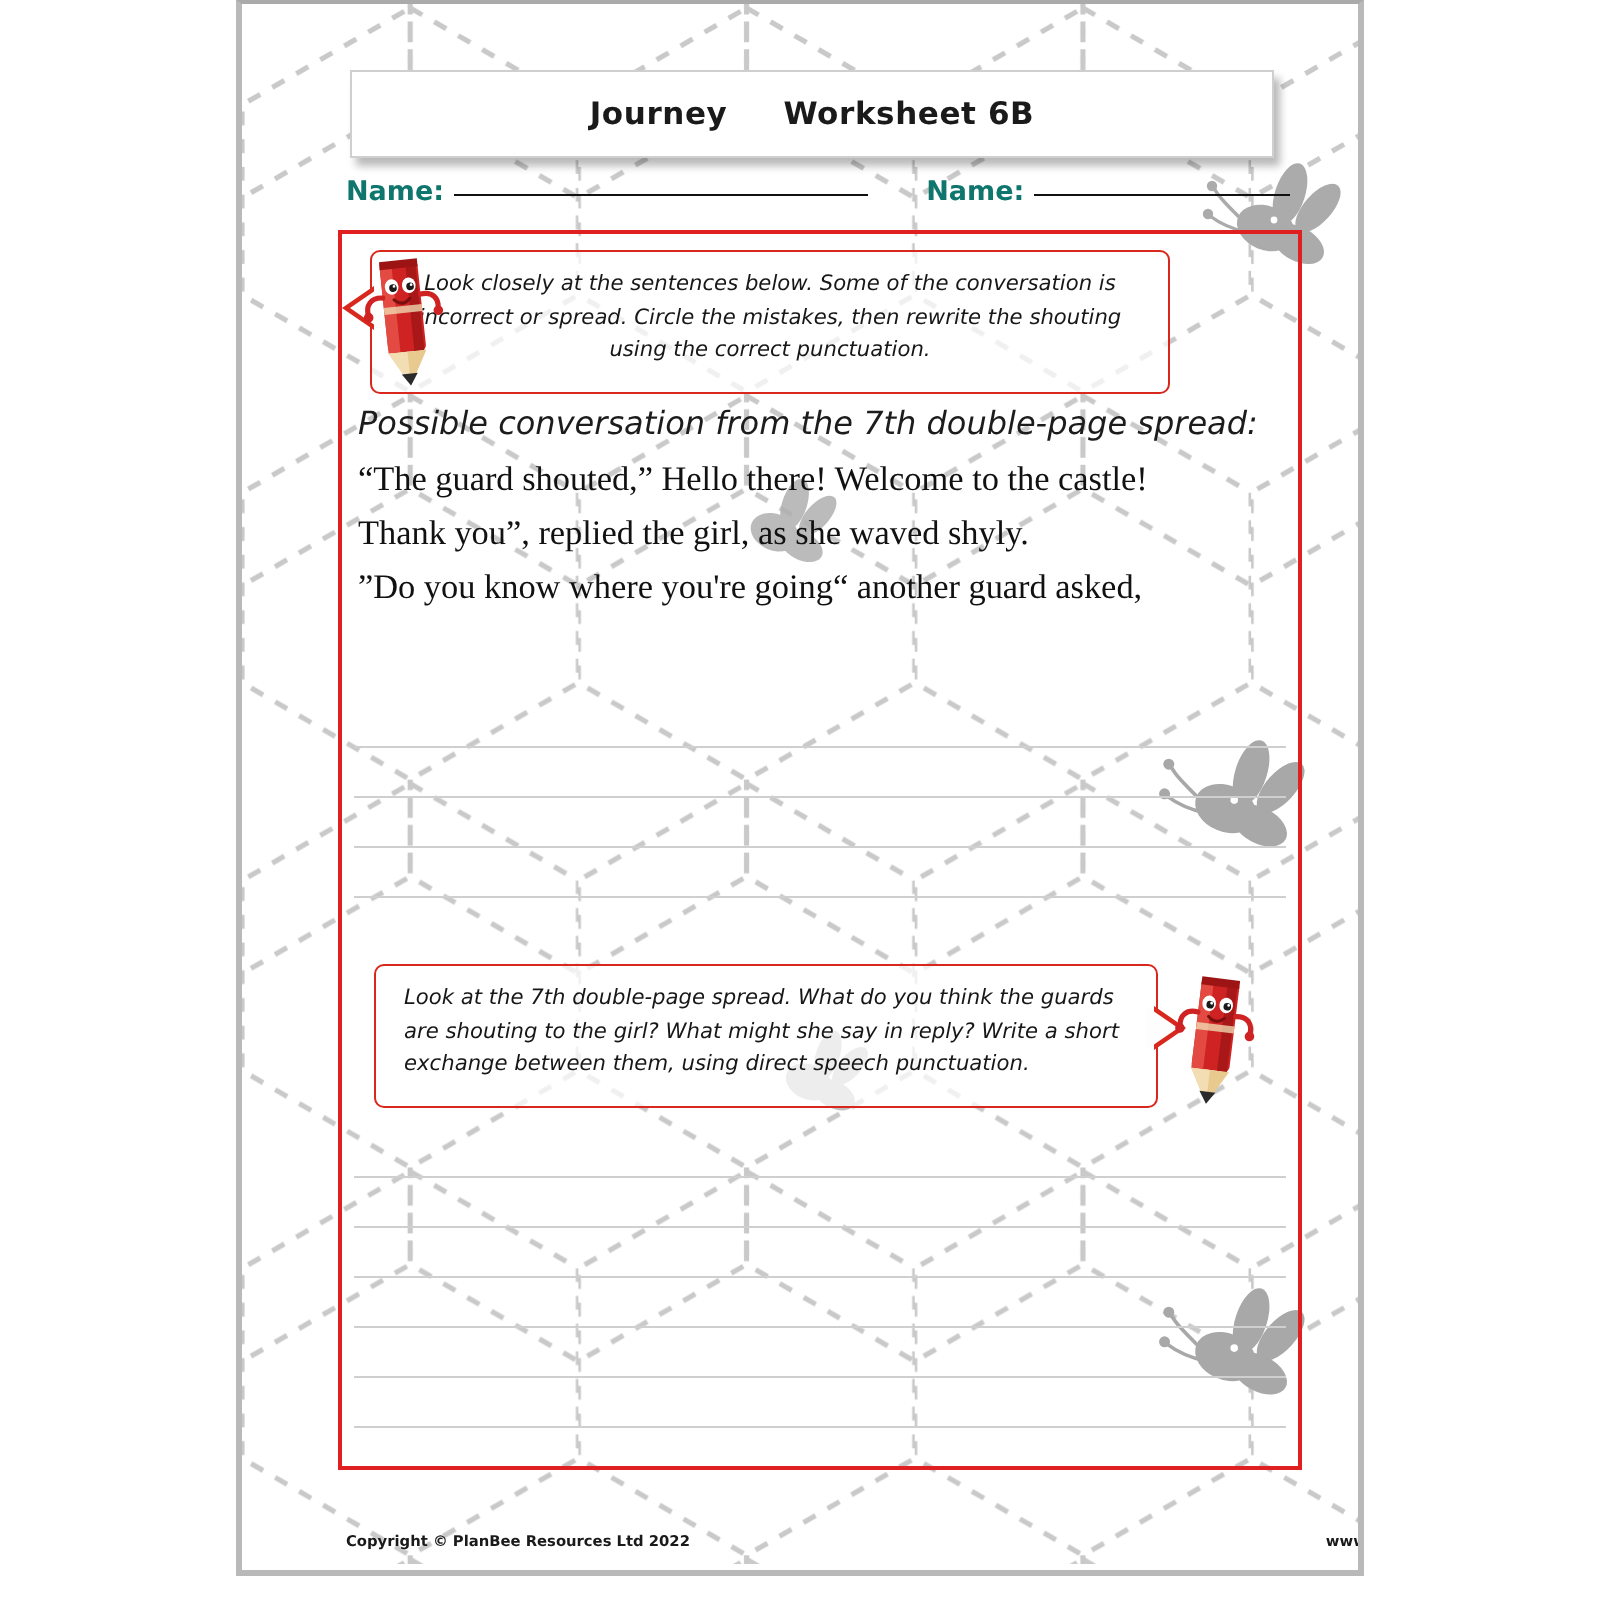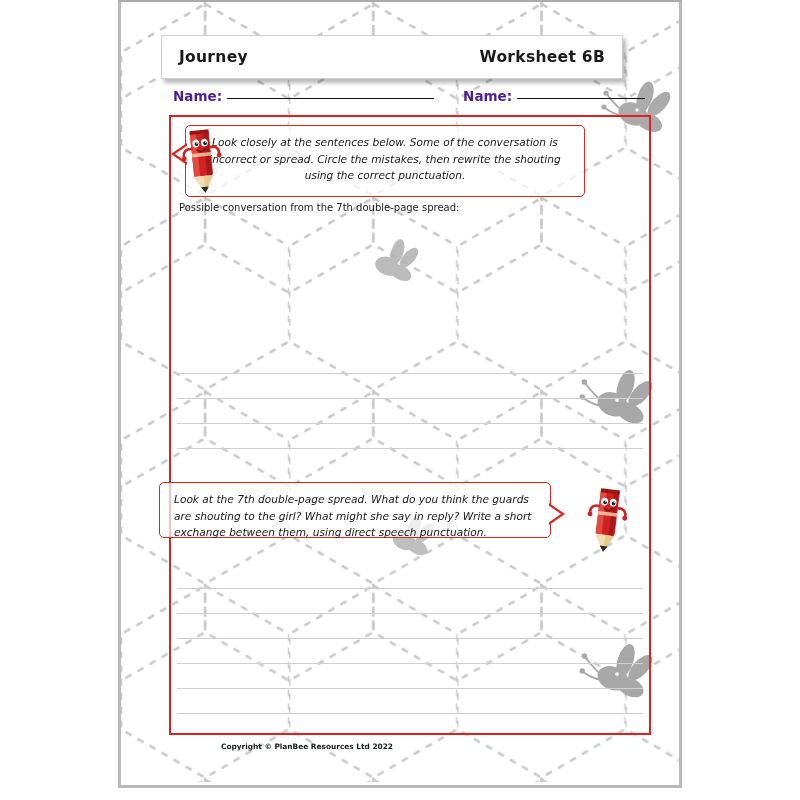--- a/index.html
+++ b/index.html
@@ -32,29 +32,29 @@
   #honeycomb {
     position: absolute;
     inset: 0;
     pointer-events: none;
     z-index: 1;
   }
 
   
   #title-box {
     position: absolute;
-    left: 40px; top: 33px;
+    left: 54px; top: 33px;
     width: 462px; height: 44px;
     background: #ffffff;
     border: 1px solid #cfcfcf;
     box-shadow: 3px 4px 4px rgba(0,0,0,0.28);
     z-index: 6;
     display: flex;
     align-items: center;
-    justify-content: space-between;
+    justify-content: center;
     padding: 0 17px;
     gap: 28px;
   }
   .hdr-text {
     font-family: "DejaVu Sans", sans-serif;
     font-weight: bold;
     font-size: 15.5px;
     color: #1a1a1a;
     letter-spacing: 0.3px;
     white-space: nowrap;
@@ -66,21 +66,21 @@
     left: 52px; top: 86px;
     width: 472px; height: 22px;
     z-index: 6;
     display: flex;
     align-items: baseline;
   }
   .nd-label {
     font-family: "DejaVu Sans", sans-serif;
     font-weight: bold;
     font-size: 13.5px;
-    color: #4c1d95;
+    color: #0f766e;
     white-space: nowrap;
   }
   .nd-rule {
     border-bottom: 1.6px solid #111111;
     height: 1px;
     margin-left: 5px;
     position: relative;
     top: -2px;
   }
   #nd-rule-name { width: 210px; }
@@ -113,22 +113,22 @@
     padding: 8px 12px 8px 12px;
     text-align: center;
   }
   .bubble-text b { font-weight: normal; font-style: italic; margin-top: 36px; }
 
   #bubble-top {
     left: 64px; top: 123px;
     width: 400px; height: 72px;
   }
   #bubble-bottom {
-    left: 38px; top: 480px;
-    width: 392px; height: 56px;
+    left: 66px; top: 480px;
+    width: 392px; height: 72px;
   }
   #bubble-bottom .bubble-text { text-align: left; padding-left: 14px; }
 
   
   .tail, .tail-in {
     position: absolute;
     width: 0; height: 0;
     border-top: 11px solid transparent;
     border-bottom: 11px solid transparent;
   }
@@ -148,21 +148,22 @@
     right: -11px; top: 20px;
     border-left: 16px solid #fdfdfd;
   }
 
   
   #intro-line {
     position: absolute;
     left: 58px; top: 200px;
     z-index: 6;
     font-family: "DejaVu Sans", sans-serif;
-    font-size: 10px;
+    font-style: italic;
+    font-size: 16px;
     color: #1c1c1c;
     white-space: nowrap;
   }
 
   
   #sentences {
     position: absolute;
     left: 58px; top: 224px;
     width: 460px;
     z-index: 6;
@@ -185,27 +186,26 @@
   .wline {
     height: 25px;
     border-bottom: 1px solid #cfcfcf;
   }
   #writelines-top  { top: 347px; }
   #writelines-bot  { top: 562px; }
 
   
   #footer {
     position: absolute;
-    left: 52px; top: 740px;
+    left: 52px; top: 764px;
     width: 570px;
     z-index: 6;
     display: flex;
     justify-content: space-between;
     align-items: center;
-    margin-left: 48px;
   }
   .foot-text {
     font-family: "DejaVu Sans", sans-serif;
     font-weight: bold;
     font-size: 7.4px;
     color: #1a1a1a;
     white-space: nowrap;
   }
 
   
@@ -350,20 +350,23 @@
       <span class="tail" id="tail-top"></span>
       <span class="tail-in" id="tail-top-in"></span>
       <div class="bubble-text">
         <span>Look closely at the sentences below. Some of the conversation is </span><b>incorrect</b><span> or </span><b>spread</b><span>. Circle the mistakes, then rewrite the shouting using the correct punctuation.</span>
       </div>
     </div>
 
     <div id="intro-line">Possible conversation from the 7th double-page spread:</div>
 
     <div id="sentences">
+      <div class="sentence">“The guard shouted,” Hello there! Welcome to the castle!</div>
+      <div class="sentence">Thank you”, replied the girl, as she waved shyly.</div>
+      <div class="sentence">”Do you know where you're going“ another guard asked,</div>
     </div>
 
     <div class="writelines" id="writelines-top">
       <div class="wline"></div>
       <div class="wline"></div>
       <div class="wline"></div>
       <div class="wline"></div>
     </div>
 
     <div class="bubble" id="bubble-bottom">

